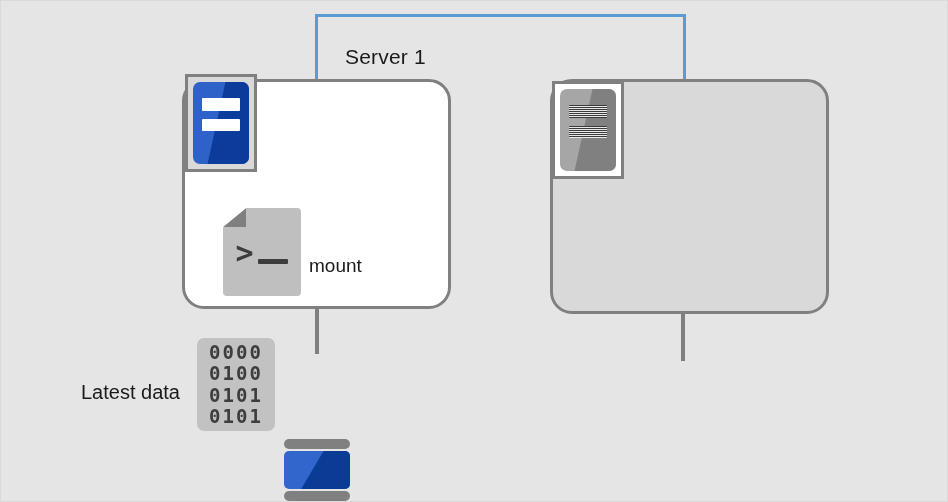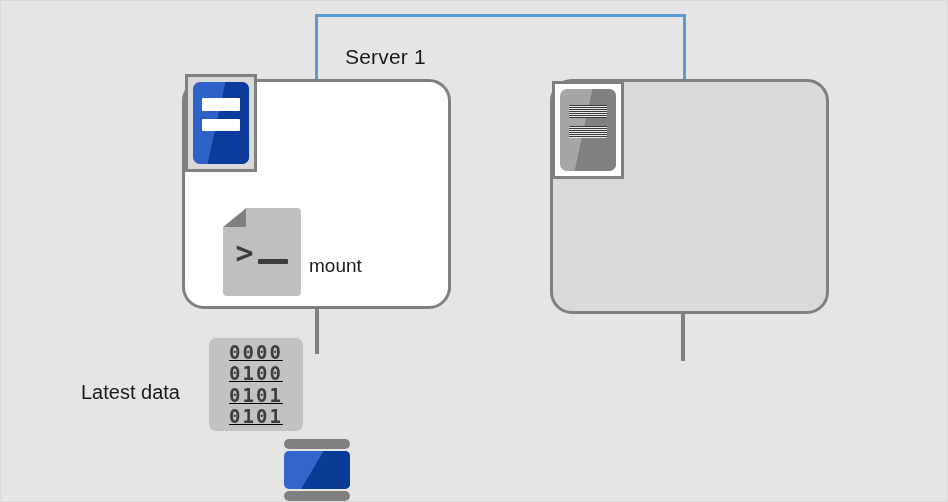--- a/index.html
+++ b/index.html
@@ -234,21 +234,21 @@
       <div class="bar bar2 inactive"></div>
     </div>
   </div>
 
   <div class="abs conn-v" style="left:314px; top:308px; width:4px; height:45px;"></div>
 
   <div class="abs conn-v" style="left:680px; top:313px; width:4px; height:47px;"></div>
 
   <div class="abs caption" style="left:80px; top:371px;margin-top:9px;">Latest data</div>
 
-  <div class="abs data-block" style="left:208px; top:337px; width:94px; height:93px;text-decoration:underline;">
+  <div class="abs data-block" style="left:196px; top:337px; width:78px; height:93px;">
     <div class="data-row">0000</div>
     <div class="data-row">0100</div>
     <div class="data-row">0101</div>
     <div class="data-row">0101</div>
   </div>
 
   <div class="abs disk" style="left:283px; top:350px; width:66px; height:110px;">
     <div class="disk-cap" style="top:0px; height:10px;"></div>
     <div class="disk-slab" style="top:12px; height:38px;"></div>
     <div class="disk-cap" style="top:52px; height:10px;"></div>

